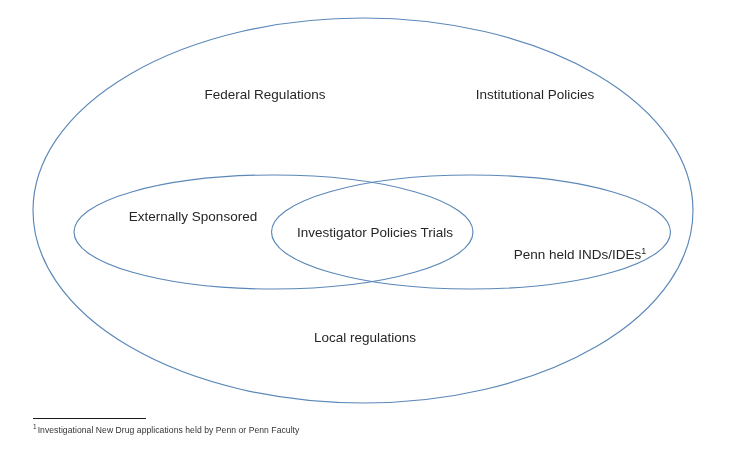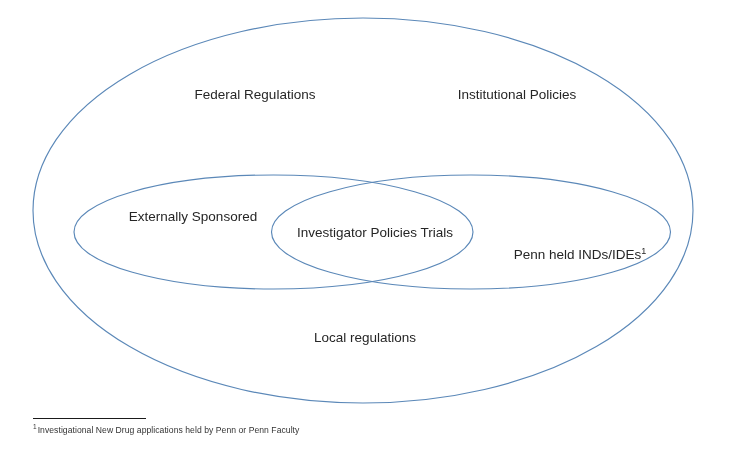--- a/index.html
+++ b/index.html
@@ -53,26 +53,26 @@
     display: block;
   }
   .sup-marker {
     font-size: 9px;
     vertical-align: super;
     line-height: 0;
   }
 
   
   #label-federal-regulations {
-    left: 110px;
+    left: 120px;
     top: 86px;
     width: 290px;
   }
   #label-institutional-policies {
-    left: 372px;
+    left: 390px;
     top: 86px;
     width: 290px;
   }
   #label-externally-sponsored {
     left: 98px;
     top: 207px;
     width: 190px;
   }
   #label-investigator-initiated {
     left: 285px;

